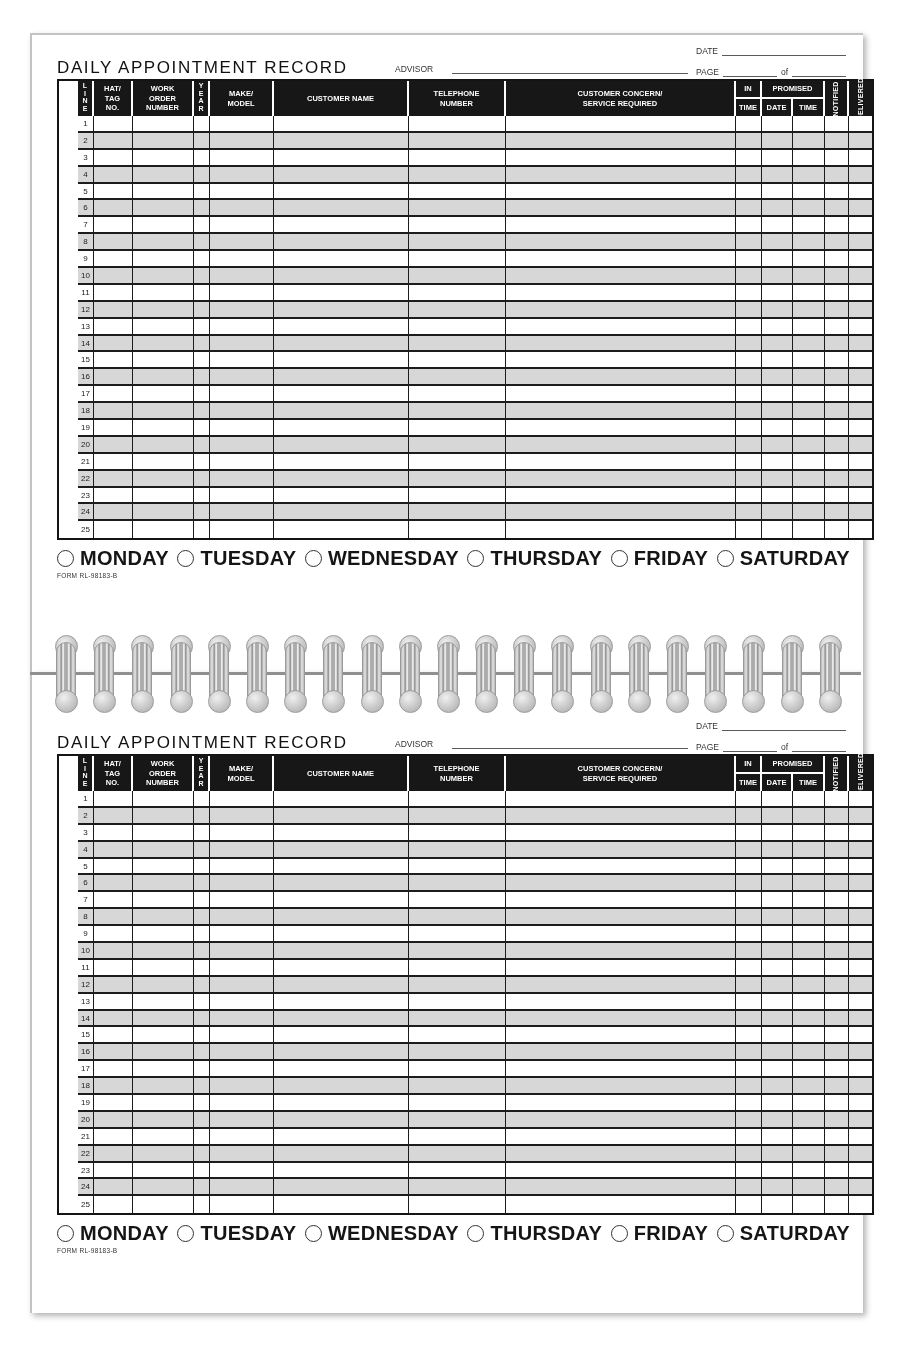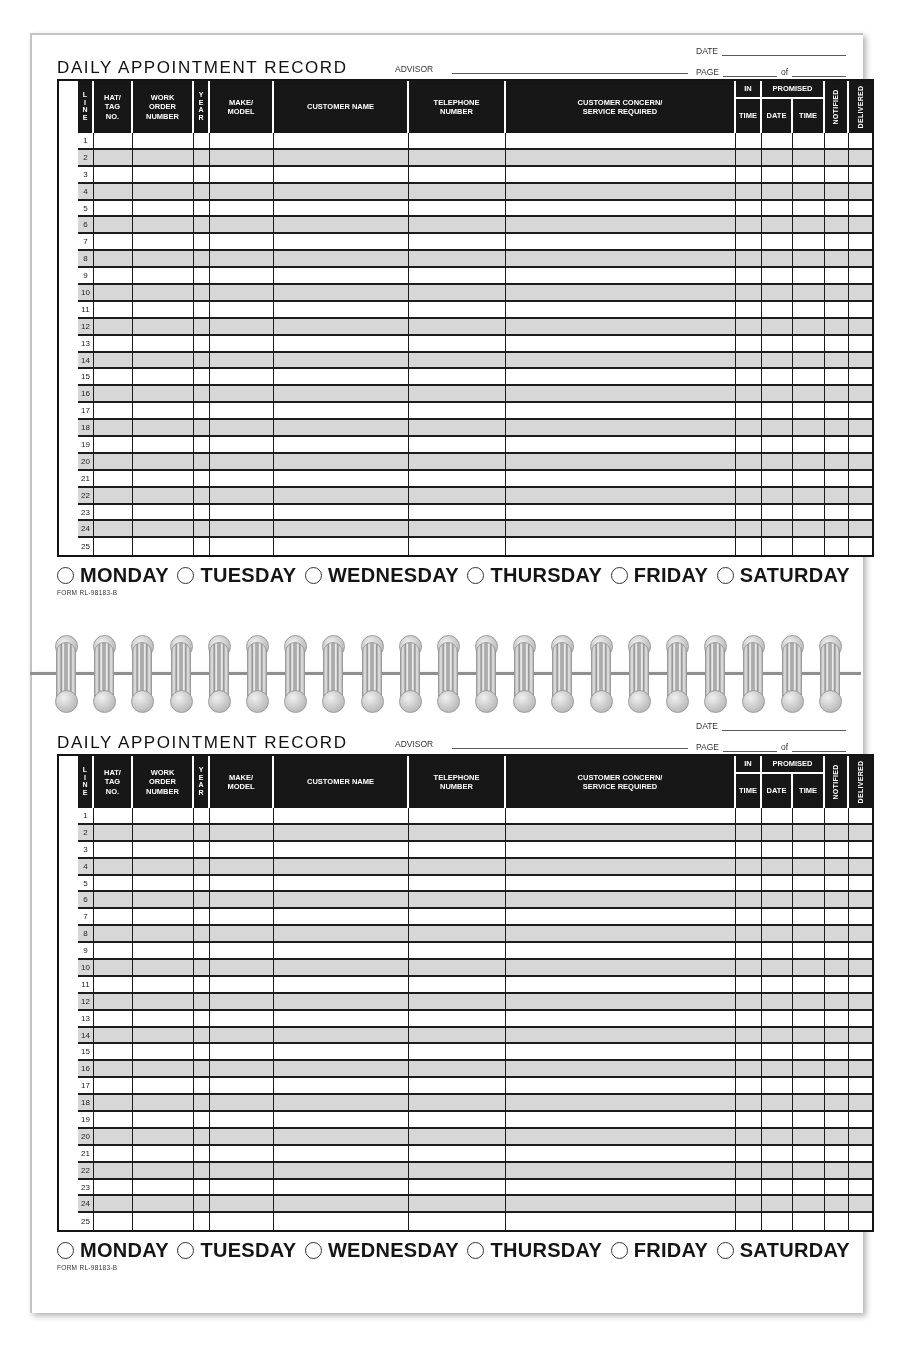--- a/index.html
+++ b/index.html
@@ -31,21 +31,21 @@
   .blank-line{flex:1;border-bottom:1.2px solid #5a5a5a;height:10px;}
   .datepage{position:absolute;right:2px;top:-2px;width:150px;font-size:8.5px;color:#333;}
   .dp-row{display:flex;align-items:flex-end;gap:4px;height:11px;margin-bottom:10px;}
 
   
   .apt-table{width:793px;border-spacing:0;table-layout:fixed;border:2px solid #141414;padding-left:19px;}
   .apt-table thead th{background:var(--header-bg);color:#fff;font-size:7.5px;
     font-weight:bold;text-align:center;vertical-align:middle;line-height:1.25;
     white-space:pre-line;padding:1px 0;border-right:2px solid #fff;}
   .apt-table thead tr:first-child th{height:18px;}
-  .apt-table thead tr.tier2 th{height:34px;}
+  .apt-table thead tr.tier2 th{height:17px;}
   .apt-table thead th.last{border-right:none;}
   .apt-table thead th.tier-split{border-bottom:2px solid #fff;}
   th.vert span{writing-mode:vertical-lr;text-orientation:upright;display:inline-block;
     font-size:7px;line-height:1;letter-spacing:0.5px;}
   th.rot{position:relative;}
   th.rot span{position:absolute;left:50%;top:50%;
     transform:translate(-50%,-50%) rotate(-90deg);white-space:nowrap;
     font-size:7px;letter-spacing:0.3px;}
   .apt-table tbody td{height:16.9px;border-right:1.5px solid var(--ink);
     border-bottom:2px solid var(--ink);background:#fff;}

